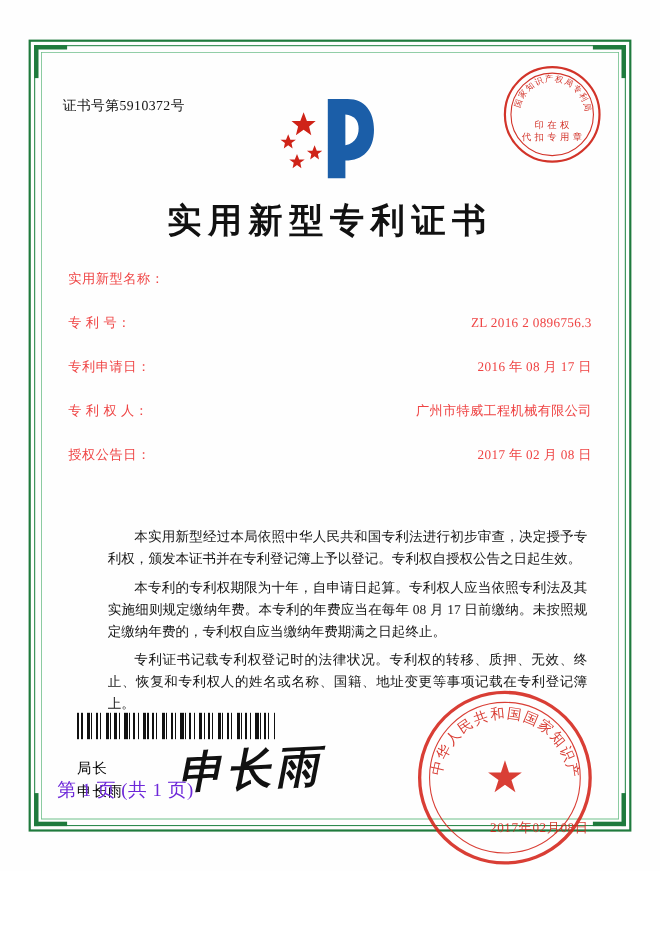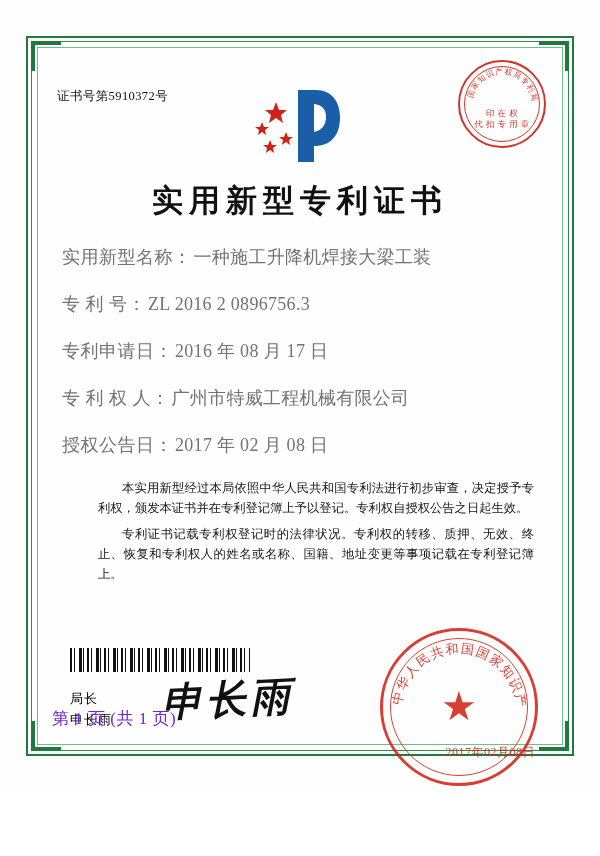--- a/index.html
+++ b/index.html
@@ -138,22 +138,23 @@
   .fields {
     position: absolute;
     left: 10px;
     right: 10px;
     top: 185px;
   }
   .field-row {
     display: flex;
     align-items: baseline;
     margin-bottom: 23px;
-    font-size: 18px;
-    color: #737373;
+    font-size: 12px;
+    color: #ef4444;
+    justify-content: space-between;
   }
   .field-label {
     white-space: nowrap;
     letter-spacing: 0.5px;
   }
   .field-value {
     margin-left: 2px;
     letter-spacing: 0.3px;
   }
 
@@ -301,21 +302,20 @@
       <polygon points="30,56 32,61 37,61 33,64 34,69 30,66 26,69 27,64 23,61 28,61" fill="#cf2318"></polygon>
       <polygon points="46,48 48,53 53,53 49,56 50,61 46,58 42,61 43,56 39,53 44,53" fill="#cf2318"></polygon>
     </svg>
 
     <div class="main-title">实用新型专利证书</div>
 
     <div class="fields">
 
       <div class="field-row">
         <span class="field-label">实用新型名称：</span>
-        <span class="field-value">一种施工升降机焊接大梁工装</span>
       </div>
 
 
       <div class="field-row">
         <span class="field-label">专 利 号：</span>
         <span class="field-value">ZL 2016 2 0896756.3</span>
       </div>
 
       <div class="field-row">
         <span class="field-label">专利申请日：</span>
@@ -329,20 +329,21 @@
 
       <div class="field-row">
         <span class="field-label">授权公告日：</span>
         <span class="field-value">2017 年 02 月 08 日</span>
       </div>
 
     </div>
 
     <div class="paragraphs">
       <p>本实用新型经过本局依照中华人民共和国专利法进行初步审查，决定授予专利权，颁发本证书并在专利登记簿上予以登记。专利权自授权公告之日起生效。</p>
+      <p>本专利的专利权期限为十年，自申请日起算。专利权人应当依照专利法及其实施细则规定缴纳年费。本专利的年费应当在每年 08 月 17 日前缴纳。未按照规定缴纳年费的，专利权自应当缴纳年费期满之日起终止。</p>
       <p>专利证书记载专利权登记时的法律状况。专利权的转移、质押、无效、终止、恢复和专利权人的姓名或名称、国籍、地址变更等事项记载在专利登记簿上。</p>
     </div>
 
     <div class="barcode"></div>
 
     <div class="signature-block">
       <div>局长</div>
       <div>申长雨</div>
     </div>
 

